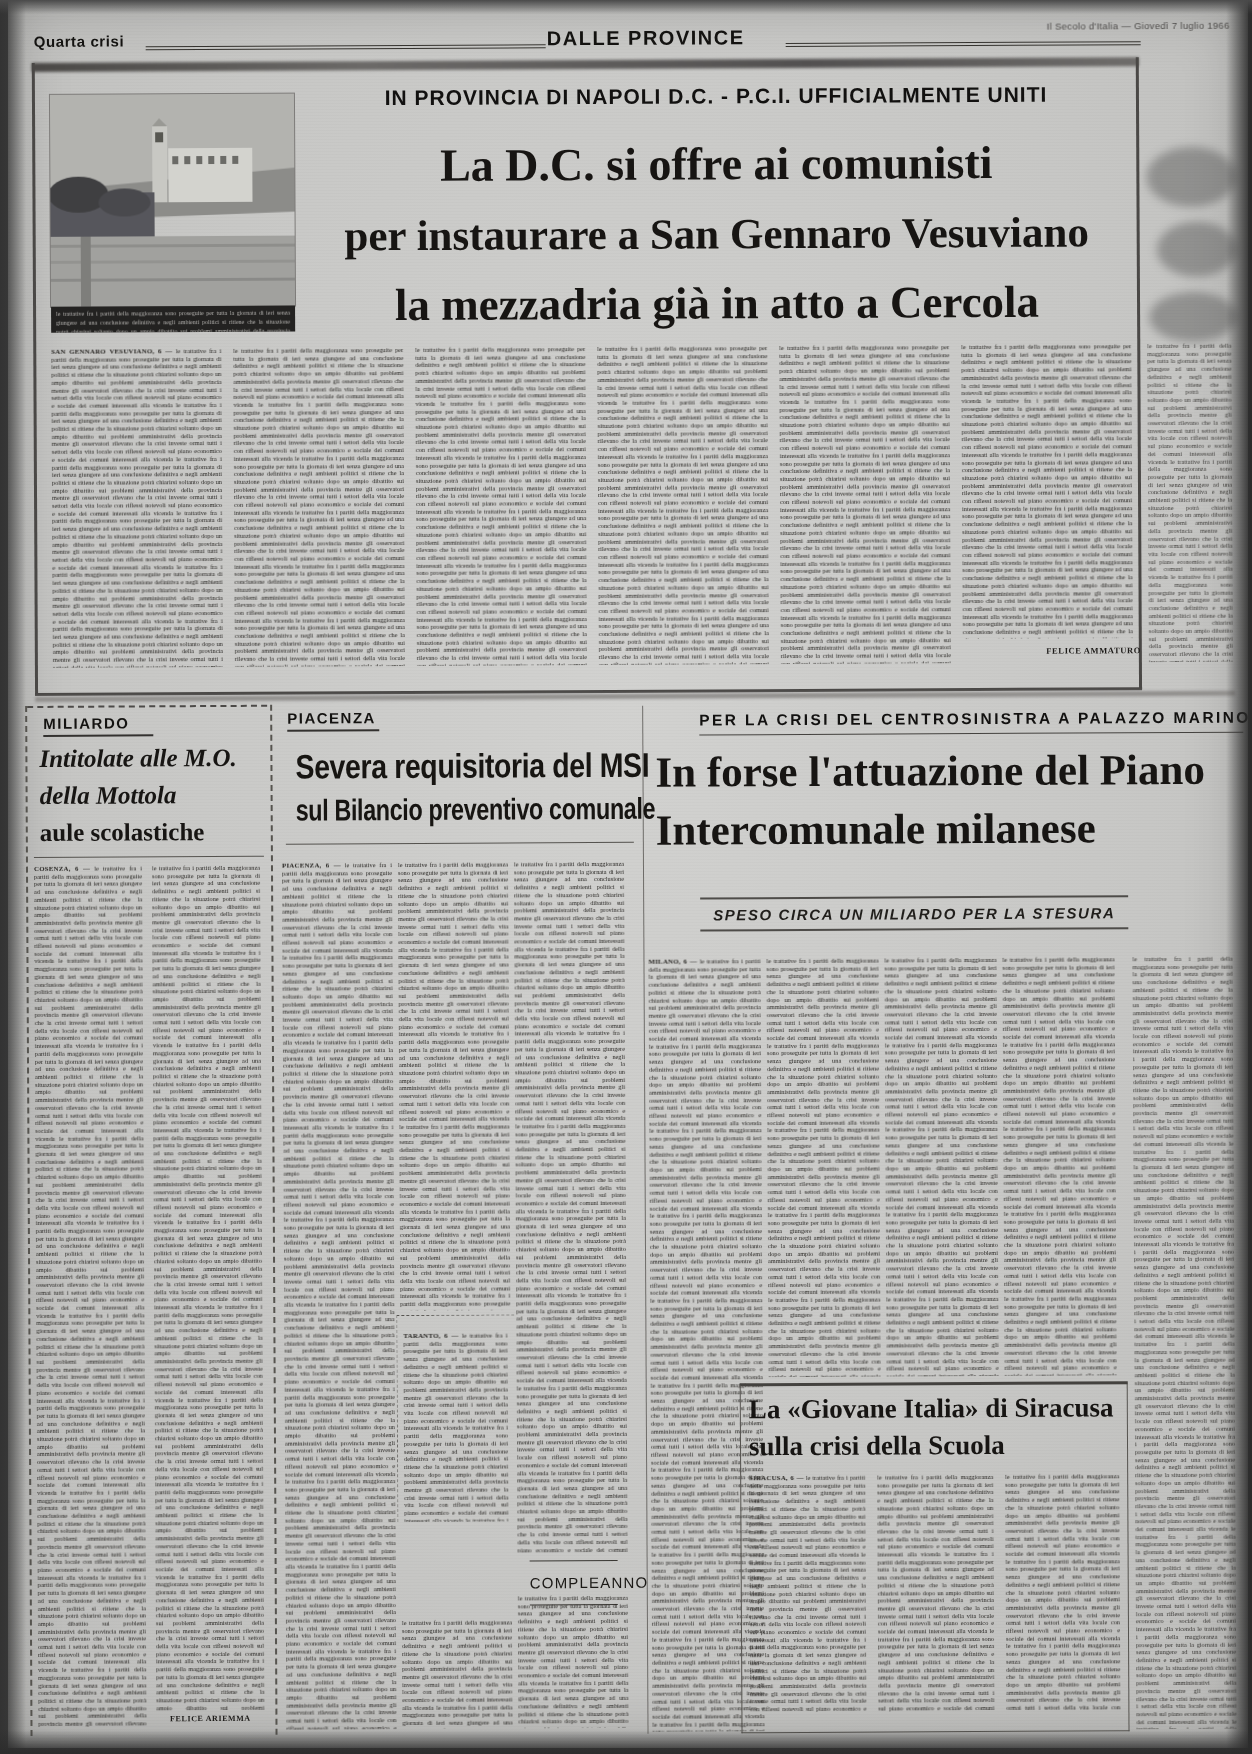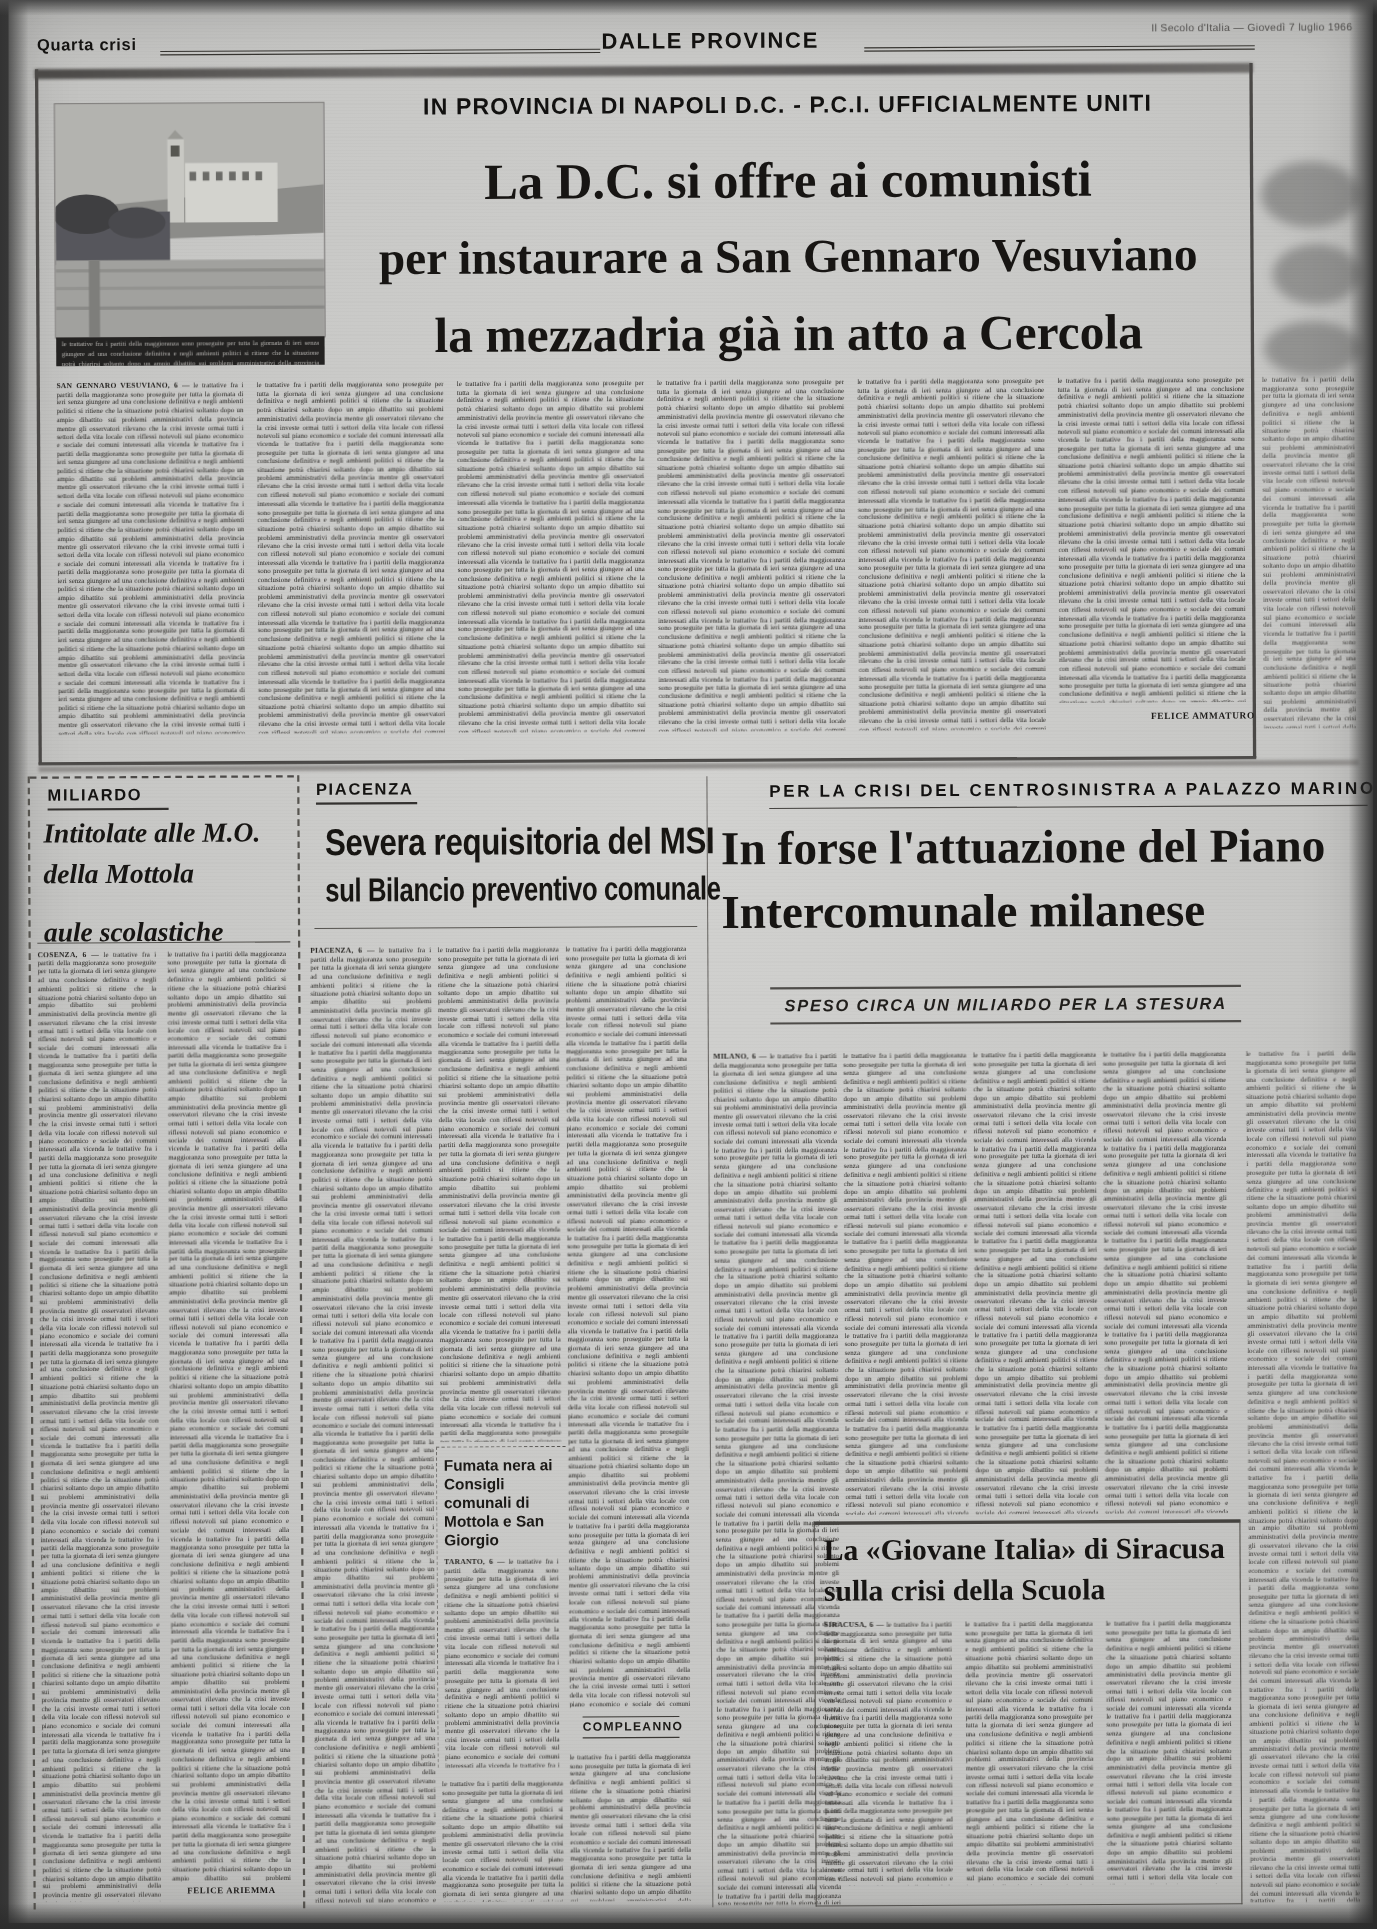--- a/index.html
+++ b/index.html
@@ -96,21 +96,21 @@
   <div class="abs smear" style="left:36px;top:694px;width:1200px;height:5px;background:#8f8d8b;"></div>
   <div class="abs" style="left:28px;top:703px;width:240px;border-top:2px dashed #4c4a48;"></div>
   <div class="abs" style="left:26px;top:703px;height:1030px;border-left:2px dashed #56544f;"></div>
   <div class="abs" style="left:271px;top:703px;height:1030px;border-left:2px dashed #56544f;"></div>
   <div class="abs" style="left:643px;top:706px;height:1028px;border-left:1px solid #6e6c69;"></div>
 
   <div class="abs sans" style="left:44px;top:712px;font-size:15px;font-weight:bold;letter-spacing:1.5px;color:#141311;">MILIARDO</div>
   <div class="abs rule" style="left:44px;top:732px;width:110px;height:2px;"></div>
   <div class="abs serifhead" style="left:40px;top:742px;font-size:25px;font-style:italic;">Intitolate alle M.O.</div>
   <div class="abs serifhead" style="left:40px;top:779px;font-size:25px;font-style:italic;">della Mottola</div>
-  <div class="abs serifhead" style="left:40px;top:816px;font-size:25px;font-style:italic;margin-top:16px;">aule scolastiche</div>
+  <div class="abs serifhead" style="left:40px;top:816px;font-size:25px;">aule scolastiche</div>
   <div class="abs" style="left:34px;top:854px;width:230px;border-top:1px solid #55534f;"></div>
   <div class="abs fillcol" style="left:34px;top:862px;width:108px;height:864px;">
     <b class="dateline">COSENZA, 6 —</b>
     <span>le trattative fra i partiti della maggioranza sono proseguite per tutta la giornata di ieri senza giungere ad una conclusione definitiva e negli ambienti politici si ritiene che la situazione potrà chiarirsi soltanto dopo un ampio dibattito sui problemi amministrativi della provincia mentre gli osservatori rilevano che la crisi investe ormai tutti i settori della vita locale con riflessi notevoli sul piano economico e sociale dei comuni interessati alla vicenda le trattative fra i partiti della maggioranza sono proseguite per tutta la giornata di ieri senza giungere ad una conclusione definitiva e negli ambienti politici si ritiene che la situazione potrà chiarirsi soltanto dopo un ampio dibattito sui problemi amministrativi della provincia mentre gli osservatori rilevano che la crisi investe ormai tutti i settori della vita locale con riflessi notevoli sul piano economico e sociale dei comuni interessati alla vicenda le trattative fra i partiti della maggioranza sono proseguite per tutta la giornata di ieri senza giungere ad una conclusione definitiva e negli ambienti politici si ritiene che la situazione potrà chiarirsi soltanto dopo un ampio dibattito sui problemi amministrativi della provincia mentre gli osservatori rilevano che la crisi investe ormai tutti i settori della vita locale con riflessi notevoli sul piano economico e sociale dei comuni interessati alla vicenda le trattative fra i partiti della maggioranza sono proseguite per tutta la giornata di ieri senza giungere ad una conclusione definitiva e negli ambienti politici si ritiene che la situazione potrà chiarirsi soltanto dopo un ampio dibattito sui problemi amministrativi della provincia mentre gli osservatori rilevano che la crisi investe ormai tutti i settori della vita locale con riflessi notevoli sul piano economico e sociale dei comuni interessati alla vicenda le trattative fra i partiti della maggioranza sono proseguite per tutta la giornata di ieri senza giungere ad una conclusione definitiva e negli ambienti politici si ritiene che la situazione potrà chiarirsi soltanto dopo un ampio dibattito sui problemi amministrativi della provincia mentre gli osservatori rilevano che la crisi investe ormai tutti i settori della vita locale con riflessi notevoli sul piano economico e sociale dei comuni interessati alla vicenda le trattative fra i partiti della maggioranza sono proseguite per tutta la giornata di ieri senza giungere ad una conclusione definitiva e negli ambienti politici si ritiene che la situazione potrà chiarirsi soltanto dopo un ampio dibattito sui problemi amministrativi della provincia mentre gli osservatori rilevano che la crisi investe ormai tutti i settori della vita locale con riflessi notevoli sul piano economico e sociale dei comuni interessati alla vicenda le trattative fra i partiti della maggioranza sono proseguite per tutta la giornata di ieri senza giungere ad una conclusione definitiva e negli ambienti politici si ritiene che la situazione potrà chiarirsi soltanto dopo un ampio dibattito sui problemi amministrativi della provincia mentre gli osservatori rilevano che la crisi investe ormai tutti i settori della vita locale con riflessi notevoli sul piano economico e sociale dei comuni interessati alla vicenda le trattative fra i partiti della maggioranza sono proseguite per tutta la giornata di ieri senza giungere ad una conclusione definitiva e negli ambienti politici si ritiene che la situazione potrà chiarirsi soltanto dopo un ampio dibattito sui problemi amministrativi della provincia mentre gli osservatori rilevano che la crisi investe ormai tutti i settori della vita locale con riflessi notevoli sul piano economico e sociale dei comuni interessati alla vicenda le trattative fra i partiti della maggioranza sono proseguite per tutta la giornata di ieri senza giungere ad una conclusione definitiva e negli ambienti politici si ritiene che la situazione potrà chiarirsi soltanto dopo un ampio dibattito sui problemi amministrativi della provincia mentre gli osservatori rilevano che la crisi investe ormai tutti i settori della vita locale con riflessi notevoli sul piano economico e sociale dei comuni interessati alla vicenda le trattative fra i partiti della maggioranza sono proseguite per tutta la giornata di ieri senza giungere ad una conclusione definitiva e negli ambienti politici si ritiene che la situazione potrà chiarirsi soltanto dopo un ampio dibattito sui problemi amministrativi della provincia mentre gli osservatori rilevano che la crisi investe ormai tutti i settori della vita locale con riflessi notevoli sul piano economico e sociale dei comuni interessati alla vicenda </span>
   </div>
   <div class="abs fillcol" style="left:152px;top:862px;width:108px;height:846px;">le trattative fra i partiti della maggioranza sono proseguite per tutta la giornata di ieri senza giungere ad una conclusione definitiva e negli ambienti politici si ritiene che la situazione potrà chiarirsi soltanto dopo un ampio dibattito sui problemi amministrativi della provincia mentre gli osservatori rilevano che la crisi investe ormai tutti i settori della vita locale con riflessi notevoli sul piano economico e sociale dei comuni interessati alla vicenda le trattative fra i partiti della maggioranza sono proseguite per tutta la giornata di ieri senza giungere ad una conclusione definitiva e negli ambienti politici si ritiene che la situazione potrà chiarirsi soltanto dopo un ampio dibattito sui problemi amministrativi della provincia mentre gli osservatori rilevano che la crisi investe ormai tutti i settori della vita locale con riflessi notevoli sul piano economico e sociale dei comuni interessati alla vicenda le trattative fra i partiti della maggioranza sono proseguite per tutta la giornata di ieri senza giungere ad una conclusione definitiva e negli ambienti politici si ritiene che la situazione potrà chiarirsi soltanto dopo un ampio dibattito sui problemi amministrativi della provincia mentre gli osservatori rilevano che la crisi investe ormai tutti i settori della vita locale con riflessi notevoli sul piano economico e sociale dei comuni interessati alla vicenda le trattative fra i partiti della maggioranza sono proseguite per tutta la giornata di ieri senza giungere ad una conclusione definitiva e negli ambienti politici si ritiene che la situazione potrà chiarirsi soltanto dopo un ampio dibattito sui problemi amministrativi della provincia mentre gli osservatori rilevano che la crisi investe ormai tutti i settori della vita locale con riflessi notevoli sul piano economico e sociale dei comuni interessati alla vicenda le trattative fra i partiti della maggioranza sono proseguite per tutta la giornata di ieri senza giungere ad una conclusione definitiva e negli ambienti politici si ritiene che la situazione potrà chiarirsi soltanto dopo un ampio dibattito sui problemi amministrativi della provincia mentre gli osservatori rilevano che la crisi investe ormai tutti i settori della vita locale con riflessi notevoli sul piano economico e sociale dei comuni interessati alla vicenda le trattative fra i partiti della maggioranza sono proseguite per tutta la giornata di ieri senza giungere ad una conclusione definitiva e negli ambienti politici si ritiene che la situazione potrà chiarirsi soltanto dopo un ampio dibattito sui problemi amministrativi della provincia mentre gli osservatori rilevano che la crisi investe ormai tutti i settori della vita locale con riflessi notevoli sul piano economico e sociale dei comuni interessati alla vicenda le trattative fra i partiti della maggioranza sono proseguite per tutta la giornata di ieri senza giungere ad una conclusione definitiva e negli ambienti politici si ritiene che la situazione potrà chiarirsi soltanto dopo un ampio dibattito sui problemi amministrativi della provincia mentre gli osservatori rilevano che la crisi investe ormai tutti i settori della vita locale con riflessi notevoli sul piano economico e sociale dei comuni interessati alla vicenda le trattative fra i partiti della maggioranza sono proseguite per tutta la giornata di ieri senza giungere ad una conclusione definitiva e negli ambienti politici si ritiene che la situazione potrà chiarirsi soltanto dopo un ampio dibattito sui problemi amministrativi della provincia mentre gli osservatori rilevano che la crisi investe ormai tutti i settori della vita locale con riflessi notevoli sul piano economico e sociale dei comuni interessati alla vicenda le trattative fra i partiti della maggioranza sono proseguite per tutta la giornata di ieri senza giungere ad una conclusione definitiva e negli ambienti politici si ritiene che la situazione potrà chiarirsi soltanto dopo un ampio dibattito sui problemi amministrativi della provincia mentre gli osservatori rilevano che la crisi investe ormai tutti i settori della vita locale con riflessi notevoli sul piano economico e sociale dei comuni interessati alla vicenda le trattative fra i partiti della maggioranza sono proseguite per tutta la giornata di ieri senza giungere ad una conclusione definitiva e negli ambienti politici si ritiene che la situazione potrà chiarirsi soltanto dopo un ampio dibattito sui problemi amministrativi della provincia mentre gli osservatori rilevano che la crisi investe ormai tutti i settori della vita locale con riflessi notevoli sul piano economico e sociale dei comuni interessati alla vicenda </div>
   <div class="abs byline" style="left:152px;top:1712px;width:108px;text-align:center;font-size:8px;">FELICE ARIEMMA</div>
 
   <div class="abs sans" style="left:288px;top:708px;font-size:15px;font-weight:bold;letter-spacing:1.5px;color:#141311;">PIACENZA</div>
   <div class="abs rule" style="left:288px;top:728px;width:92px;height:2px;"></div>
@@ -118,30 +118,29 @@
   <div class="abs sans" style="left:296px;top:792px;font-size:30px;font-weight:bold;letter-spacing:-.5px;color:#171512;transform:scaleX(.78);transform-origin:left;white-space:nowrap;">sul Bilancio preventivo comunale</div>
   <div class="abs" style="left:286px;top:842px;width:348px;border-top:1px solid #55534f;"></div>
 
   <div class="abs fillcol" style="left:282px;top:860px;width:110px;height:868px;">
     <b class="dateline">PIACENZA, 6 —</b>
     <span>le trattative fra i partiti della maggioranza sono proseguite per tutta la giornata di ieri senza giungere ad una conclusione definitiva e negli ambienti politici si ritiene che la situazione potrà chiarirsi soltanto dopo un ampio dibattito sui problemi amministrativi della provincia mentre gli osservatori rilevano che la crisi investe ormai tutti i settori della vita locale con riflessi notevoli sul piano economico e sociale dei comuni interessati alla vicenda le trattative fra i partiti della maggioranza sono proseguite per tutta la giornata di ieri senza giungere ad una conclusione definitiva e negli ambienti politici si ritiene che la situazione potrà chiarirsi soltanto dopo un ampio dibattito sui problemi amministrativi della provincia mentre gli osservatori rilevano che la crisi investe ormai tutti i settori della vita locale con riflessi notevoli sul piano economico e sociale dei comuni interessati alla vicenda le trattative fra i partiti della maggioranza sono proseguite per tutta la giornata di ieri senza giungere ad una conclusione definitiva e negli ambienti politici si ritiene che la situazione potrà chiarirsi soltanto dopo un ampio dibattito sui problemi amministrativi della provincia mentre gli osservatori rilevano che la crisi investe ormai tutti i settori della vita locale con riflessi notevoli sul piano economico e sociale dei comuni interessati alla vicenda le trattative fra i partiti della maggioranza sono proseguite per tutta la giornata di ieri senza giungere ad una conclusione definitiva e negli ambienti politici si ritiene che la situazione potrà chiarirsi soltanto dopo un ampio dibattito sui problemi amministrativi della provincia mentre gli osservatori rilevano che la crisi investe ormai tutti i settori della vita locale con riflessi notevoli sul piano economico e sociale dei comuni interessati alla vicenda le trattative fra i partiti della maggioranza sono proseguite per tutta la giornata di ieri senza giungere ad una conclusione definitiva e negli ambienti politici si ritiene che la situazione potrà chiarirsi soltanto dopo un ampio dibattito sui problemi amministrativi della provincia mentre gli osservatori rilevano che la crisi investe ormai tutti i settori della vita locale con riflessi notevoli sul piano economico e sociale dei comuni interessati alla vicenda le trattative fra i partiti della maggioranza sono proseguite per tutta la giornata di ieri senza giungere ad una conclusione definitiva e negli ambienti politici si ritiene che la situazione potrà chiarirsi soltanto dopo un ampio dibattito sui problemi amministrativi della provincia mentre gli osservatori rilevano che la crisi investe ormai tutti i settori della vita locale con riflessi notevoli sul piano economico e sociale dei comuni interessati alla vicenda le trattative fra i partiti della maggioranza sono proseguite per tutta la giornata di ieri senza giungere ad una conclusione definitiva e negli ambienti politici si ritiene che la situazione potrà chiarirsi soltanto dopo un ampio dibattito sui problemi amministrativi della provincia mentre gli osservatori rilevano che la crisi investe ormai tutti i settori della vita locale con riflessi notevoli sul piano economico e sociale dei comuni interessati alla vicenda le trattative fra i partiti della maggioranza sono proseguite per tutta la giornata di ieri senza giungere ad una conclusione definitiva e negli ambienti politici si ritiene che la situazione potrà chiarirsi soltanto dopo un ampio dibattito sui problemi amministrativi della provincia mentre gli osservatori rilevano che la crisi investe ormai tutti i settori della vita locale con riflessi notevoli sul piano economico e sociale dei comuni interessati alla vicenda le trattative fra i partiti della maggioranza sono proseguite per tutta la giornata di ieri senza giungere ad una conclusione definitiva e negli ambienti politici si ritiene che la situazione potrà chiarirsi soltanto dopo un ampio dibattito sui problemi amministrativi della provincia mentre gli osservatori rilevano che la crisi investe ormai tutti i settori della vita locale con riflessi notevoli sul piano economico e sociale dei comuni interessati alla vicenda le trattative fra i partiti della maggioranza sono proseguite per tutta la giornata di ieri senza giungere ad una conclusione definitiva e negli ambienti politici si ritiene che la situazione potrà chiarirsi soltanto dopo un ampio dibattito sui problemi amministrativi della provincia mentre gli osservatori rilevano che la crisi investe ormai tutti i settori della vita locale con riflessi notevoli sul piano economico e sociale dei comuni interessati alla vicenda </span>
   </div>
 
   <div class="abs fillcol" style="left:398px;top:860px;width:110px;height:450px;">le trattative fra i partiti della maggioranza sono proseguite per tutta la giornata di ieri senza giungere ad una conclusione definitiva e negli ambienti politici si ritiene che la situazione potrà chiarirsi soltanto dopo un ampio dibattito sui problemi amministrativi della provincia mentre gli osservatori rilevano che la crisi investe ormai tutti i settori della vita locale con riflessi notevoli sul piano economico e sociale dei comuni interessati alla vicenda le trattative fra i partiti della maggioranza sono proseguite per tutta la giornata di ieri senza giungere ad una conclusione definitiva e negli ambienti politici si ritiene che la situazione potrà chiarirsi soltanto dopo un ampio dibattito sui problemi amministrativi della provincia mentre gli osservatori rilevano che la crisi investe ormai tutti i settori della vita locale con riflessi notevoli sul piano economico e sociale dei comuni interessati alla vicenda le trattative fra i partiti della maggioranza sono proseguite per tutta la giornata di ieri senza giungere ad una conclusione definitiva e negli ambienti politici si ritiene che la situazione potrà chiarirsi soltanto dopo un ampio dibattito sui problemi amministrativi della provincia mentre gli osservatori rilevano che la crisi investe ormai tutti i settori della vita locale con riflessi notevoli sul piano economico e sociale dei comuni interessati alla vicenda le trattative fra i partiti della maggioranza sono proseguite per tutta la giornata di ieri senza giungere ad una conclusione definitiva e negli ambienti politici si ritiene che la situazione potrà chiarirsi soltanto dopo un ampio dibattito sui problemi amministrativi della provincia mentre gli osservatori rilevano che la crisi investe ormai tutti i settori della vita locale con riflessi notevoli sul piano economico e sociale dei comuni interessati alla vicenda le trattative fra i partiti della maggioranza sono proseguite per tutta la giornata di ieri senza giungere ad una conclusione definitiva e negli ambienti politici si ritiene che la situazione potrà chiarirsi soltanto dopo un ampio dibattito sui problemi amministrativi della provincia mentre gli osservatori rilevano che la crisi investe ormai tutti i settori della vita locale con riflessi notevoli sul piano economico e sociale dei comuni interessati alla vicenda le trattative fra i partiti della maggioranza sono proseguite per tutta la giornata di ieri senza giungere ad una conclusione definitiva e negli ambienti politici si ritiene che la situazione potrà chiarirsi soltanto dopo un ampio dibattito sui problemi amministrativi della provincia mentre gli osservatori rilevano che la crisi investe ormai tutti i settori della vita locale con riflessi notevoli sul piano economico e sociale dei comuni interessati alla vicenda </div>
   <div class="abs" style="left:394px;top:1314px;width:118px;border-top:1px dashed #55534f;border-left:1px dashed #6e6c69;padding:8px 0 0 6px;box-sizing:border-box;">
-    <div class="sans" style="font-size:14px;line-height:17px;font-weight:bold;color:#1b1916;">Fumata nera ai Consigli comunali di Mottola e San Giorgio</div>
     <div class="fillcol" style="width:104px;height:190px;margin-top:8px;">
       <b class="dateline">TARANTO, 6 —</b>
       <span>le trattative fra i partiti della maggioranza sono proseguite per tutta la giornata di ieri senza giungere ad una conclusione definitiva e negli ambienti politici si ritiene che la situazione potrà chiarirsi soltanto dopo un ampio dibattito sui problemi amministrativi della provincia mentre gli osservatori rilevano che la crisi investe ormai tutti i settori della vita locale con riflessi notevoli sul piano economico e sociale dei comuni interessati alla vicenda le trattative fra i partiti della maggioranza sono proseguite per tutta la giornata di ieri senza giungere ad una conclusione definitiva e negli ambienti politici si ritiene che la situazione potrà chiarirsi soltanto dopo un ampio dibattito sui problemi amministrativi della provincia mentre gli osservatori rilevano che la crisi investe ormai tutti i settori della vita locale con riflessi notevoli sul piano economico e sociale dei comuni interessati alla vicenda le trattative fra i partiti della maggioranza sono proseguite per tutta la giornata di ieri senza giungere ad una conclusione definitiva e negli ambienti politici si ritiene che la situazione potrà chiarirsi soltanto dopo un ampio dibattito sui problemi amministrativi della provincia mentre gli osservatori rilevano che la crisi investe ormai tutti i settori della vita locale con riflessi notevoli sul piano economico e sociale dei comuni interessati alla vicenda le trattative fra i partiti della maggioranza sono proseguite per tutta la giornata di ieri senza giungere ad una conclusione definitiva e negli ambienti politici si ritiene che la situazione potrà chiarirsi soltanto dopo un ampio dibattito sui problemi amministrativi della provincia mentre gli osservatori rilevano che la crisi investe ormai tutti i settori della vita locale con riflessi notevoli sul piano economico e sociale dei comuni interessati alla vicenda </span>
     </div>
   </div>
   <div class="abs fillcol" style="left:398px;top:1618px;width:110px;height:110px;">le trattative fra i partiti della maggioranza sono proseguite per tutta la giornata di ieri senza giungere ad una conclusione definitiva e negli ambienti politici si ritiene che la situazione potrà chiarirsi soltanto dopo un ampio dibattito sui problemi amministrativi della provincia mentre gli osservatori rilevano che la crisi investe ormai tutti i settori della vita locale con riflessi notevoli sul piano economico e sociale dei comuni interessati alla vicenda le trattative fra i partiti della maggioranza sono proseguite per tutta la giornata di ieri senza giungere ad una conclusione definitiva e negli ambienti politici si ritiene che la situazione potrà chiarirsi soltanto dopo un ampio dibattito sui problemi amministrativi della provincia mentre gli osservatori rilevano che la crisi investe ormai tutti i settori della vita locale con riflessi notevoli sul piano economico e sociale dei comuni interessati alla vicenda le trattative fra i partiti della maggioranza sono proseguite per tutta la giornata di ieri senza giungere ad una conclusione definitiva e negli ambienti politici si ritiene che la situazione potrà chiarirsi soltanto dopo un ampio dibattito sui problemi amministrativi della provincia mentre gli osservatori rilevano che la crisi investe ormai tutti i settori della vita locale con riflessi notevoli sul piano economico e sociale dei comuni interessati alla vicenda </div>
 
   <div class="abs fillcol" style="left:514px;top:860px;width:110px;height:692px;">le trattative fra i partiti della maggioranza sono proseguite per tutta la giornata di ieri senza giungere ad una conclusione definitiva e negli ambienti politici si ritiene che la situazione potrà chiarirsi soltanto dopo un ampio dibattito sui problemi amministrativi della provincia mentre gli osservatori rilevano che la crisi investe ormai tutti i settori della vita locale con riflessi notevoli sul piano economico e sociale dei comuni interessati alla vicenda le trattative fra i partiti della maggioranza sono proseguite per tutta la giornata di ieri senza giungere ad una conclusione definitiva e negli ambienti politici si ritiene che la situazione potrà chiarirsi soltanto dopo un ampio dibattito sui problemi amministrativi della provincia mentre gli osservatori rilevano che la crisi investe ormai tutti i settori della vita locale con riflessi notevoli sul piano economico e sociale dei comuni interessati alla vicenda le trattative fra i partiti della maggioranza sono proseguite per tutta la giornata di ieri senza giungere ad una conclusione definitiva e negli ambienti politici si ritiene che la situazione potrà chiarirsi soltanto dopo un ampio dibattito sui problemi amministrativi della provincia mentre gli osservatori rilevano che la crisi investe ormai tutti i settori della vita locale con riflessi notevoli sul piano economico e sociale dei comuni interessati alla vicenda le trattative fra i partiti della maggioranza sono proseguite per tutta la giornata di ieri senza giungere ad una conclusione definitiva e negli ambienti politici si ritiene che la situazione potrà chiarirsi soltanto dopo un ampio dibattito sui problemi amministrativi della provincia mentre gli osservatori rilevano che la crisi investe ormai tutti i settori della vita locale con riflessi notevoli sul piano economico e sociale dei comuni interessati alla vicenda le trattative fra i partiti della maggioranza sono proseguite per tutta la giornata di ieri senza giungere ad una conclusione definitiva e negli ambienti politici si ritiene che la situazione potrà chiarirsi soltanto dopo un ampio dibattito sui problemi amministrativi della provincia mentre gli osservatori rilevano che la crisi investe ormai tutti i settori della vita locale con riflessi notevoli sul piano economico e sociale dei comuni interessati alla vicenda le trattative fra i partiti della maggioranza sono proseguite per tutta la giornata di ieri senza giungere ad una conclusione definitiva e negli ambienti politici si ritiene che la situazione potrà chiarirsi soltanto dopo un ampio dibattito sui problemi amministrativi della provincia mentre gli osservatori rilevano che la crisi investe ormai tutti i settori della vita locale con riflessi notevoli sul piano economico e sociale dei comuni interessati alla vicenda le trattative fra i partiti della maggioranza sono proseguite per tutta la giornata di ieri senza giungere ad una conclusione definitiva e negli ambienti politici si ritiene che la situazione potrà chiarirsi soltanto dopo un ampio dibattito sui problemi amministrativi della provincia mentre gli osservatori rilevano che la crisi investe ormai tutti i settori della vita locale con riflessi notevoli sul piano economico e sociale dei comuni interessati alla vicenda le trattative fra i partiti della maggioranza sono proseguite per tutta la giornata di ieri senza giungere ad una conclusione definitiva e negli ambienti politici si ritiene che la situazione potrà chiarirsi soltanto dopo un ampio dibattito sui problemi amministrativi della provincia mentre gli osservatori rilevano che la crisi investe ormai tutti i settori della vita locale con riflessi notevoli sul piano economico e sociale dei comuni interessati alla vicenda le trattative fra i partiti della maggioranza sono proseguite per tutta la giornata di ieri senza giungere ad una conclusione definitiva e negli ambienti politici si ritiene che la situazione potrà chiarirsi soltanto dopo un ampio dibattito sui problemi amministrativi della provincia mentre gli osservatori rilevano che la crisi investe ormai tutti i settori della vita locale con riflessi notevoli sul piano economico e sociale dei comuni interessati alla vicenda </div>
-  <div class="abs sans" style="left:526px;top:1560px;width:88px;text-align:center;font-size:11px;font-weight:bold;letter-spacing:1.2px;color:#1b1916;border-top:1px solid #3a3834;border-bottom:1px solid #3a3834;padding:3px 0;">COMPLEANNO</div>
+  <div class="abs sans" style="left:526px;top:1560px;width:88px;text-align:center;font-size:15px;font-weight:normal;letter-spacing:1.2px;color:#1b1916;border-top:1px solid #3a3834;border-bottom:1px solid #3a3834;padding:13px 0;">COMPLEANNO</div>
   <div class="abs fillcol" style="left:514px;top:1594px;width:110px;height:134px;">le trattative fra i partiti della maggioranza sono proseguite per tutta la giornata di ieri senza giungere ad una conclusione definitiva e negli ambienti politici si ritiene che la situazione potrà chiarirsi soltanto dopo un ampio dibattito sui problemi amministrativi della provincia mentre gli osservatori rilevano che la crisi investe ormai tutti i settori della vita locale con riflessi notevoli sul piano economico e sociale dei comuni interessati alla vicenda le trattative fra i partiti della maggioranza sono proseguite per tutta la giornata di ieri senza giungere ad una conclusione definitiva e negli ambienti politici si ritiene che la situazione potrà chiarirsi soltanto dopo un ampio dibattito sui problemi amministrativi della provincia mentre gli osservatori rilevano che la crisi investe ormai tutti i settori della vita locale con riflessi notevoli sul piano economico e sociale dei comuni interessati alla vicenda le trattative fra i partiti della maggioranza sono proseguite per tutta la giornata di ieri senza giungere ad una conclusione definitiva e negli ambienti politici si ritiene che la situazione potrà chiarirsi soltanto dopo un ampio dibattito sui problemi amministrativi della provincia mentre gli osservatori rilevano che la crisi investe ormai tutti i settori della vita locale con riflessi notevoli sul piano economico e sociale dei comuni interessati alla vicenda </div>
 
   <div class="abs kicker" style="left:700px;top:712px;font-size:15.5px;letter-spacing:2.4px;">PER LA CRISI DEL CENTROSINISTRA A PALAZZO MARINO</div>
   <div class="abs" style="left:700px;top:735px;width:544px;border-top:1px solid #44423f;"></div>
   <div class="abs serifhead" style="left:656px;top:748px;font-size:43px;">In forse l'attuazione del Piano</div>
   <div class="abs serifhead" style="left:656px;top:806px;font-size:43px;">Intercomunale milanese</div>
   <div class="abs sans" style="left:700px;top:898px;width:428px;text-align:center;font-size:15px;font-weight:bold;font-style:italic;letter-spacing:1.6px;color:#201e1b;border-top:2px solid #4e4c49;border-bottom:2px solid #4e4c49;padding:7px 0 6px 0;">SPESO CIRCA UN MILIARDO PER LA STESURA</div>
 
   <div class="abs fillcol" style="left:648px;top:958px;width:112px;height:774px;">
     <b class="dateline">MILANO, 6 —</b>

